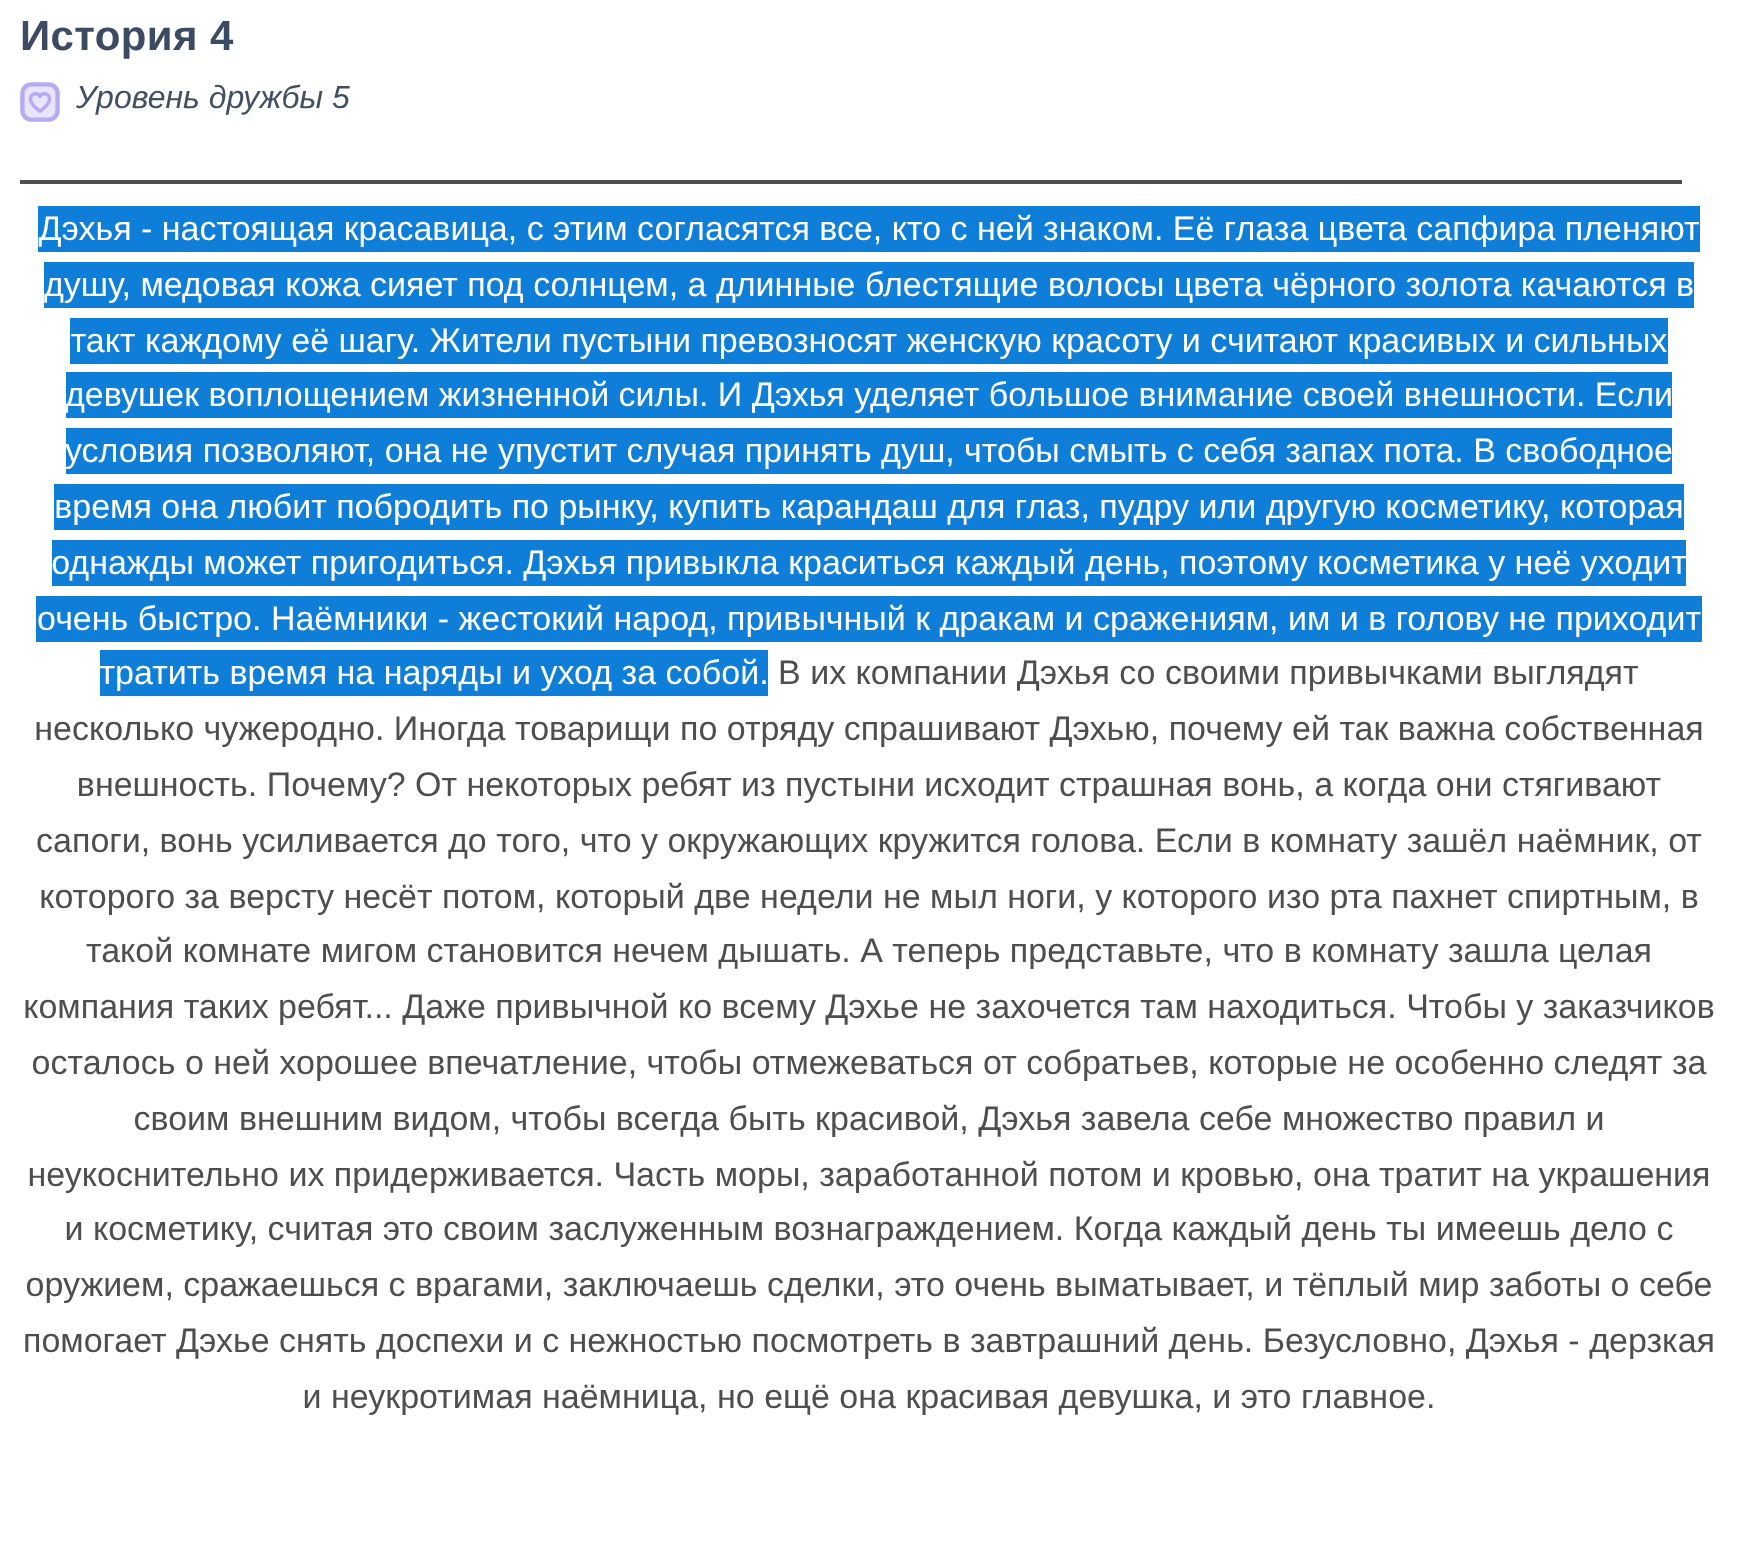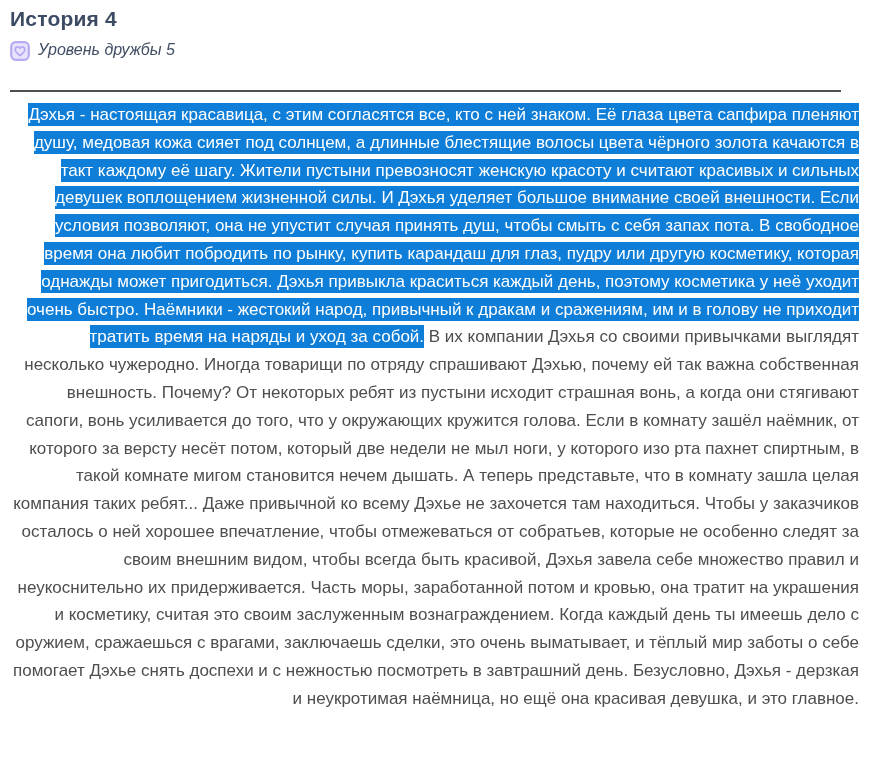--- a/index.html
+++ b/index.html
@@ -45,21 +45,21 @@
     border: none;
     height: 2px;
     background: #4f4f4f;
     margin: 27px 18px 0 0;
   }
   .story {
     margin: 9px 0 0 0;
     font-size: 17px;
     line-height: 27.8px;
     color: #4e4e4e;
-    text-align: right;
+    text-align: center;
   }
   .story .selected {
     background: #0e7ed8;
     color: #ffffff;
     padding: 2px 0;
     box-decoration-break: clone;
     -webkit-box-decoration-break: clone;
   }
 </style>
 </head>

